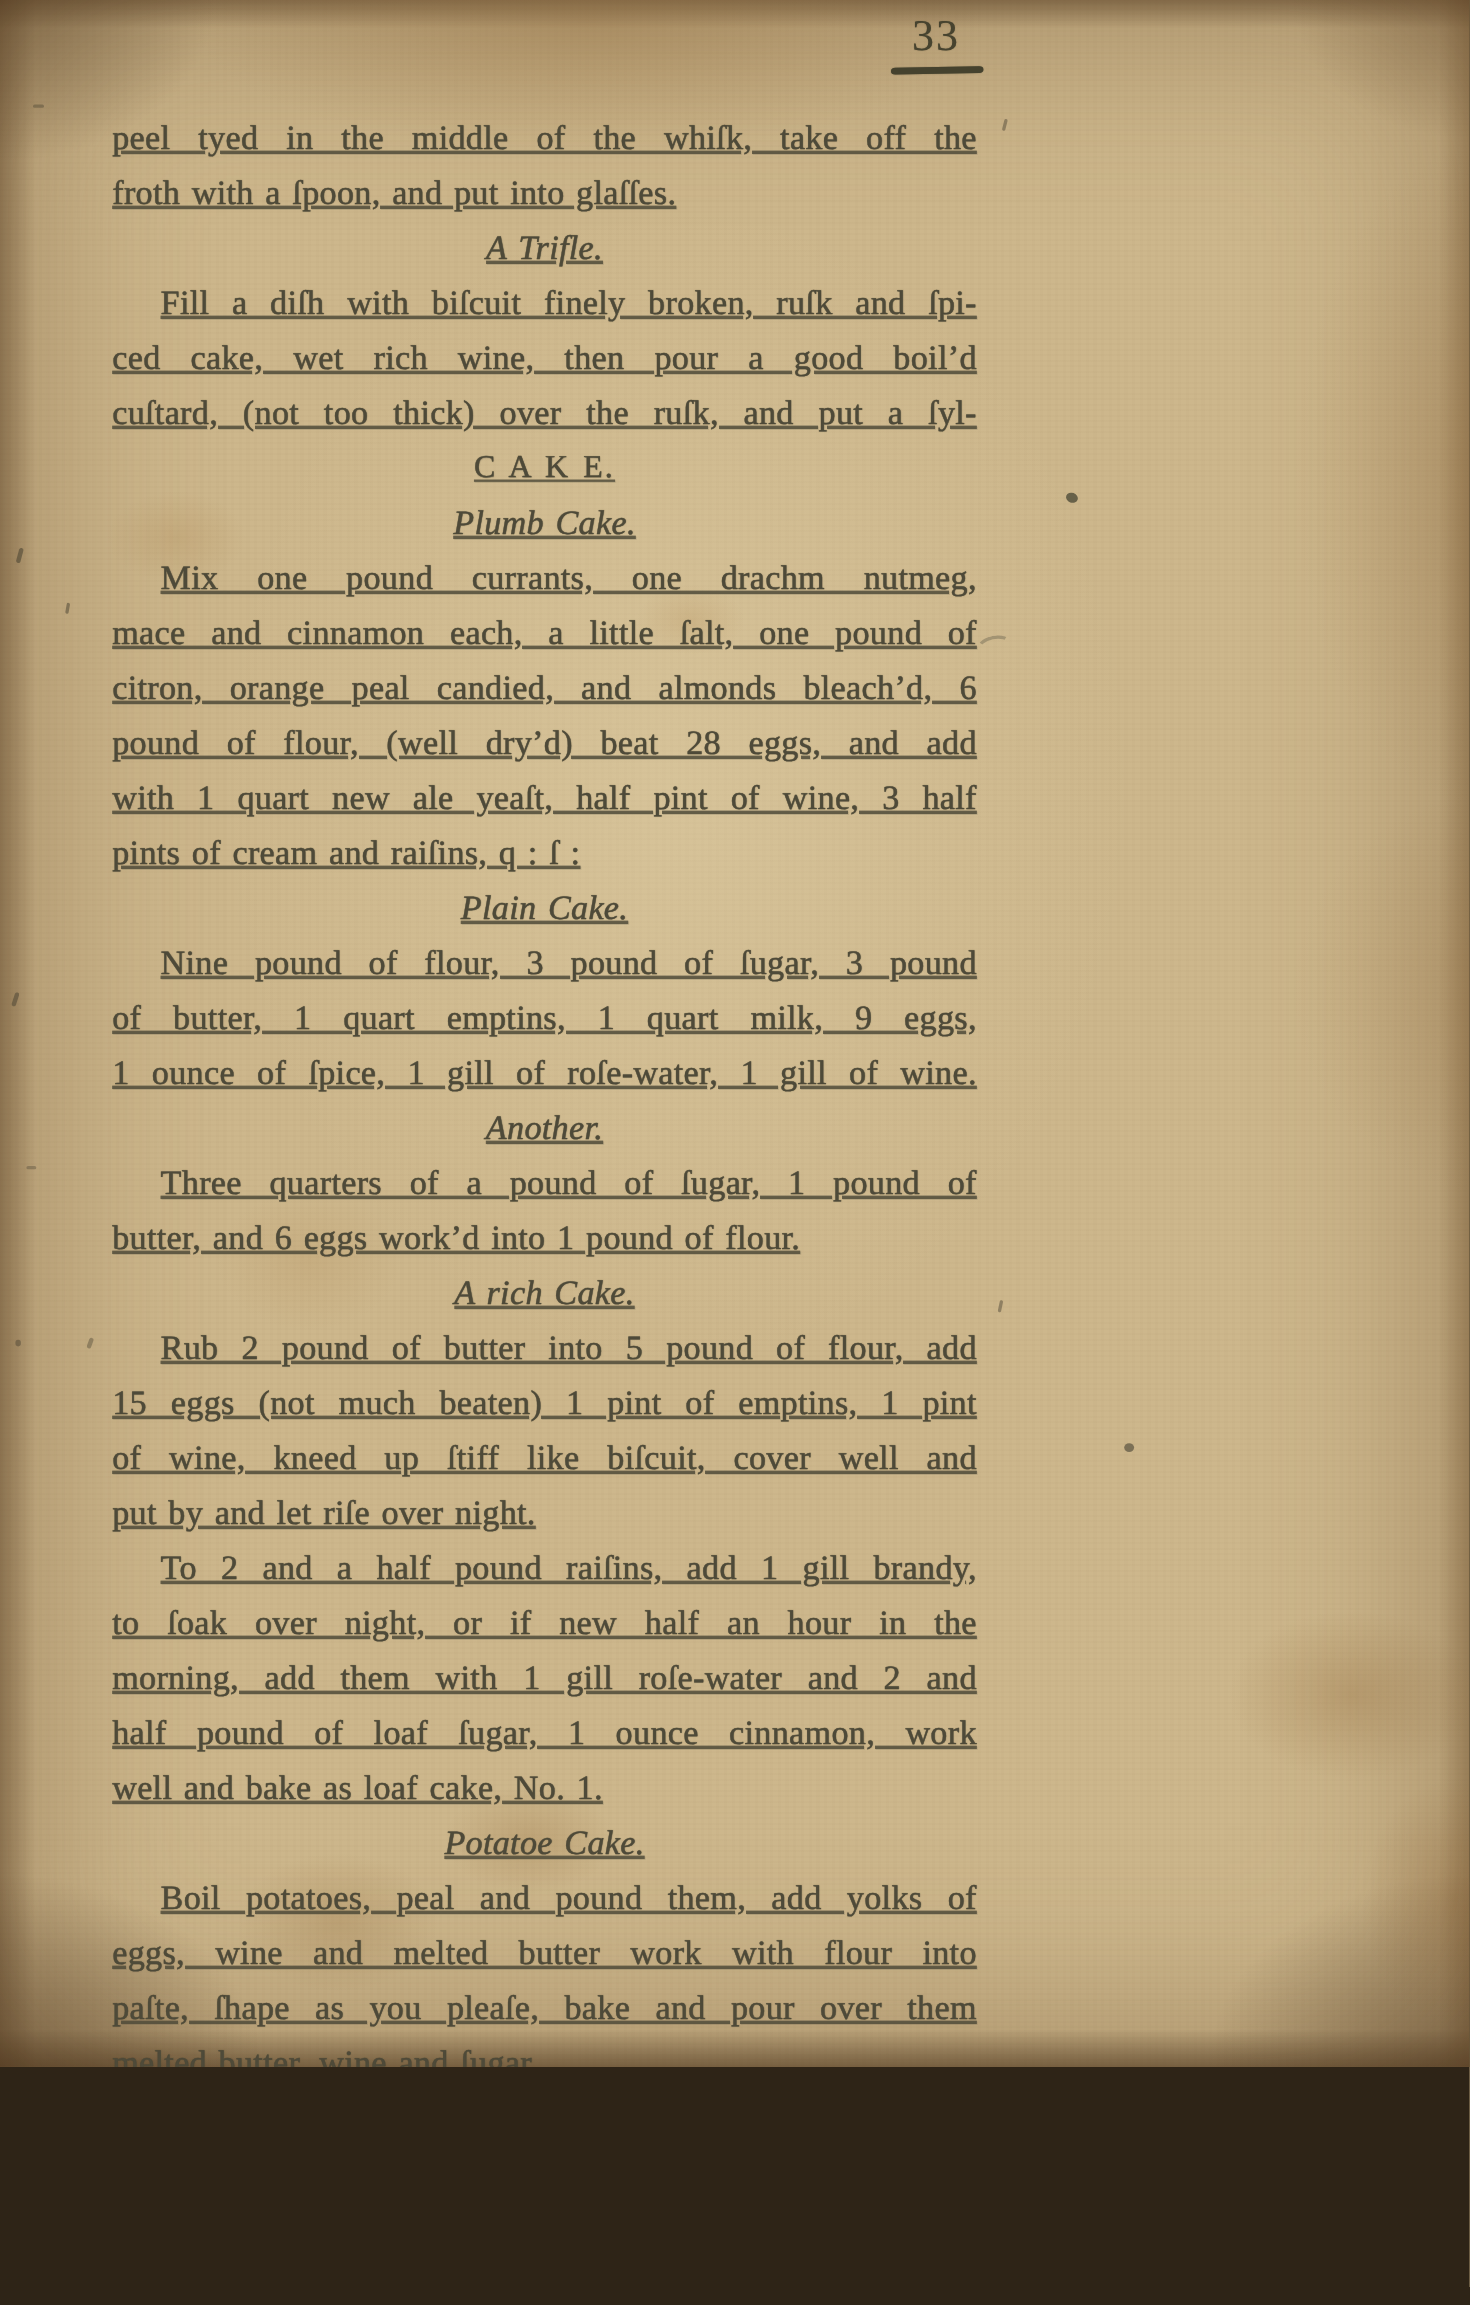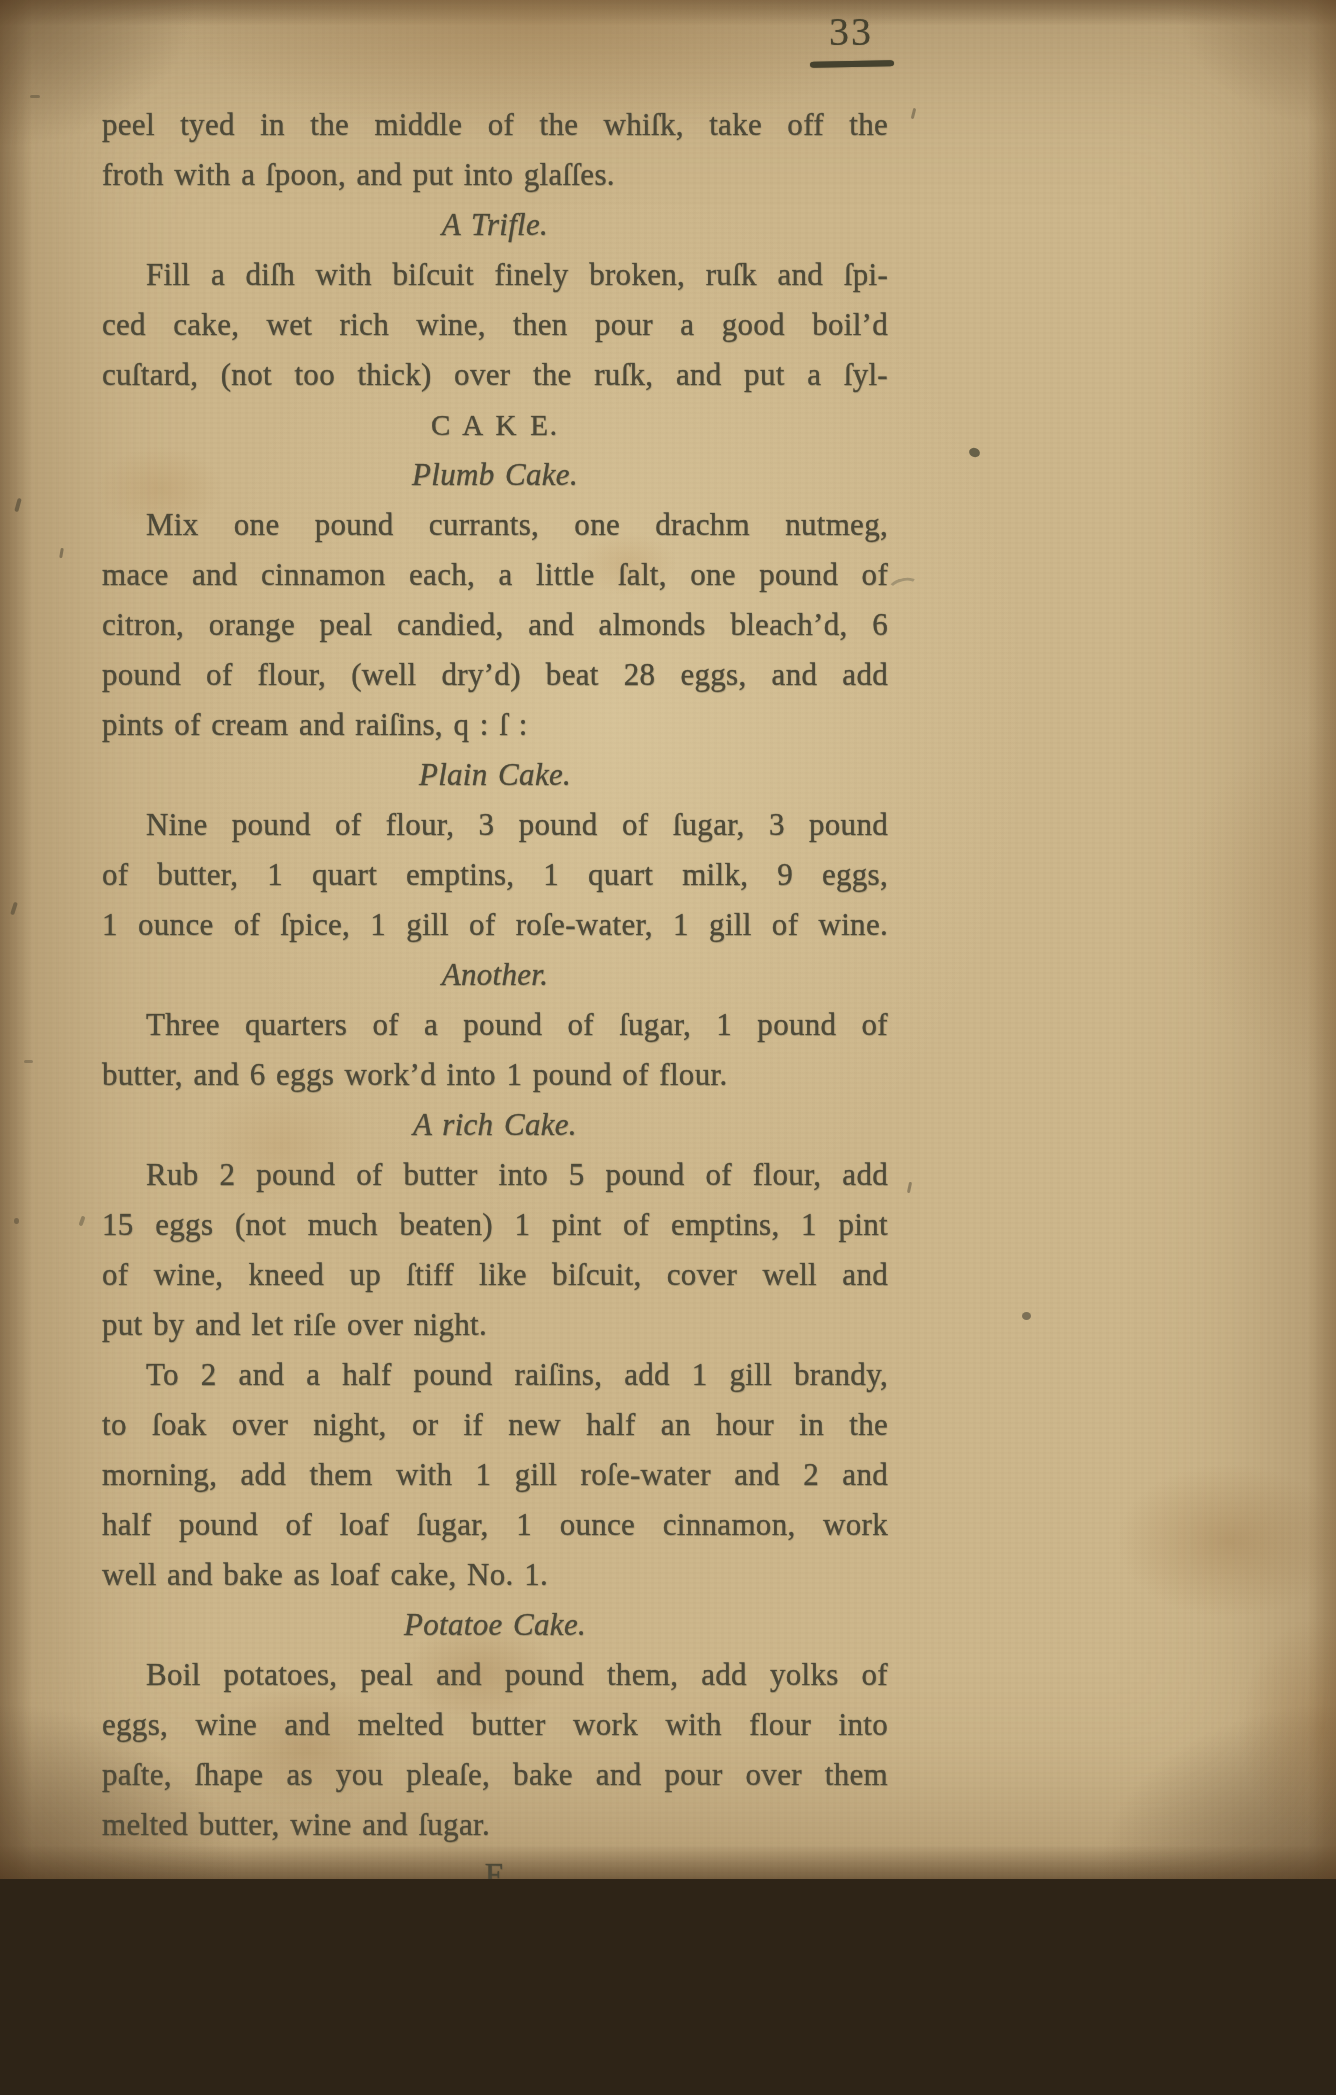--- a/index.html
+++ b/index.html
@@ -39,21 +39,21 @@
   .pagenum{position:absolute;left:806px;top:8px;width:90px;text-align:center;
     font-size:40px;color:#47432f;letter-spacing:2px;
     text-shadow:0 0 1px rgba(70,66,47,.6);}
   .pagenum-rule{position:absolute;left:810px;top:61px;width:84px;height:6px;
     background:#45422e;border-radius:4px/50%;transform:rotate(-1deg);
     box-shadow:0 0 1px rgba(69,66,46,.8);}
   .text-block{position:absolute;left:102px;top:100px;width:786px;
     font-size:31px;color:#4e4a39;letter-spacing:.3px;word-spacing:2.5px;
     text-shadow:0 0 1px rgba(80,75,58,.55), .6px .7px .8px rgba(80,75,58,.25);
     -webkit-text-stroke:.35px rgba(77,72,55,.55);}
-  .ln{height:50px;line-height:50px;text-align:justify;text-align-last:justify;white-space:normal;}
+  .ln{height:50px;line-height:50px;text-align:justify;text-align-last:justify;white-space:normal;text-decoration:underline;}
   .ln.last{text-align:left;text-align-last:left;}
   .ln.center{text-align:center;text-align-last:center;}
   .ln.indent{text-indent:44px;}
   .ln.italic{font-style:italic;}
   .ln.caps{font-size:29px;letter-spacing:2px;}
   .ln.sig{font-size:33px;}
   
   .mark{position:absolute;}
   .dot1{left:969px;top:448px;width:11px;height:9px;background:#56523d;border-radius:50%;
     transform:rotate(20deg);opacity:.85;}
@@ -91,20 +91,21 @@
       <div class="ln center italic">A Trifle.</div>
       <div class="ln indent">Fill a diſh with biſcuit finely broken, ruſk and ſpi-</div>
       <div class="ln">ced cake, wet rich wine, then pour a good boil’d</div>
       <div class="ln">cuſtard, (not too thick) over the ruſk, and put a ſyl-</div>
       <div class="ln center caps">C A K E.</div>
       <div class="ln center italic">Plumb Cake.</div>
       <div class="ln indent">Mix one pound currants, one drachm nutmeg,</div>
       <div class="ln">mace and cinnamon each, a little ſalt, one pound of</div>
       <div class="ln">citron, orange peal candied, and almonds bleach’d, 6</div>
       <div class="ln">pound of flour, (well dry’d) beat 28 eggs, and add</div>
+      <div class="ln">with 1 quart new ale yeaſt, half pint of wine, 3 half</div>
       <div class="ln last">pints of cream and raiſins, q : ſ :</div>
       <div class="ln center italic">Plain Cake.</div>
       <div class="ln indent">Nine pound of flour, 3 pound of ſugar, 3 pound</div>
       <div class="ln">of butter, 1 quart emptins, 1 quart milk, 9 eggs,</div>
       <div class="ln">1 ounce of ſpice, 1 gill of roſe-water, 1 gill of wine.</div>
       <div class="ln center italic">Another.</div>
       <div class="ln indent">Three quarters of a pound of ſugar, 1 pound of</div>
       <div class="ln last">butter, and 6 eggs work’d into 1 pound of flour.</div>
       <div class="ln center italic">A rich Cake.</div>
       <div class="ln indent">Rub 2 pound of butter into 5 pound of flour, add</div>

